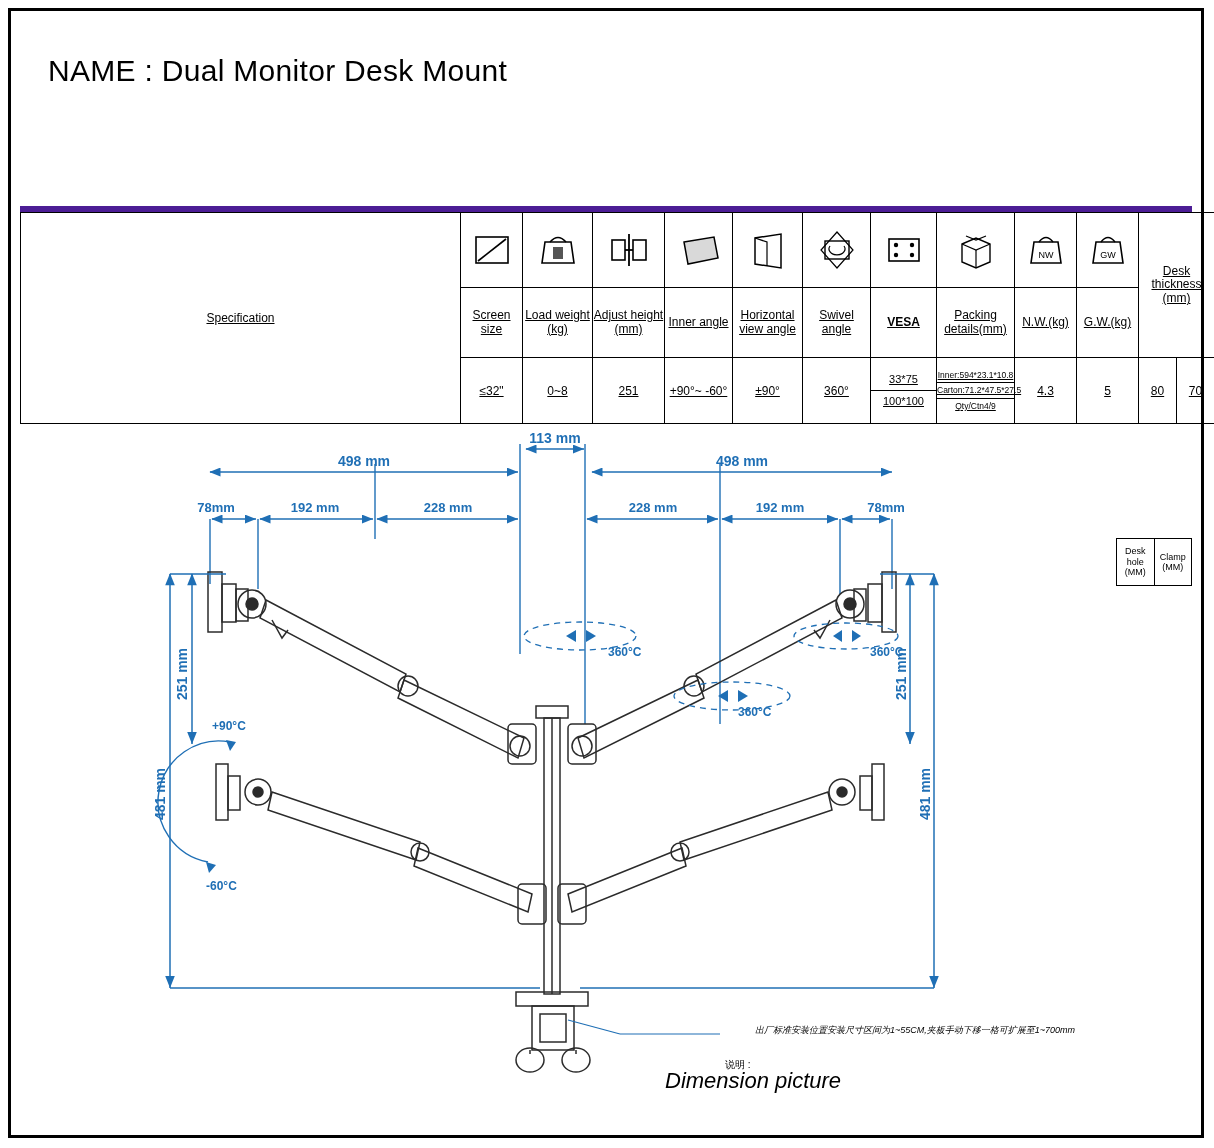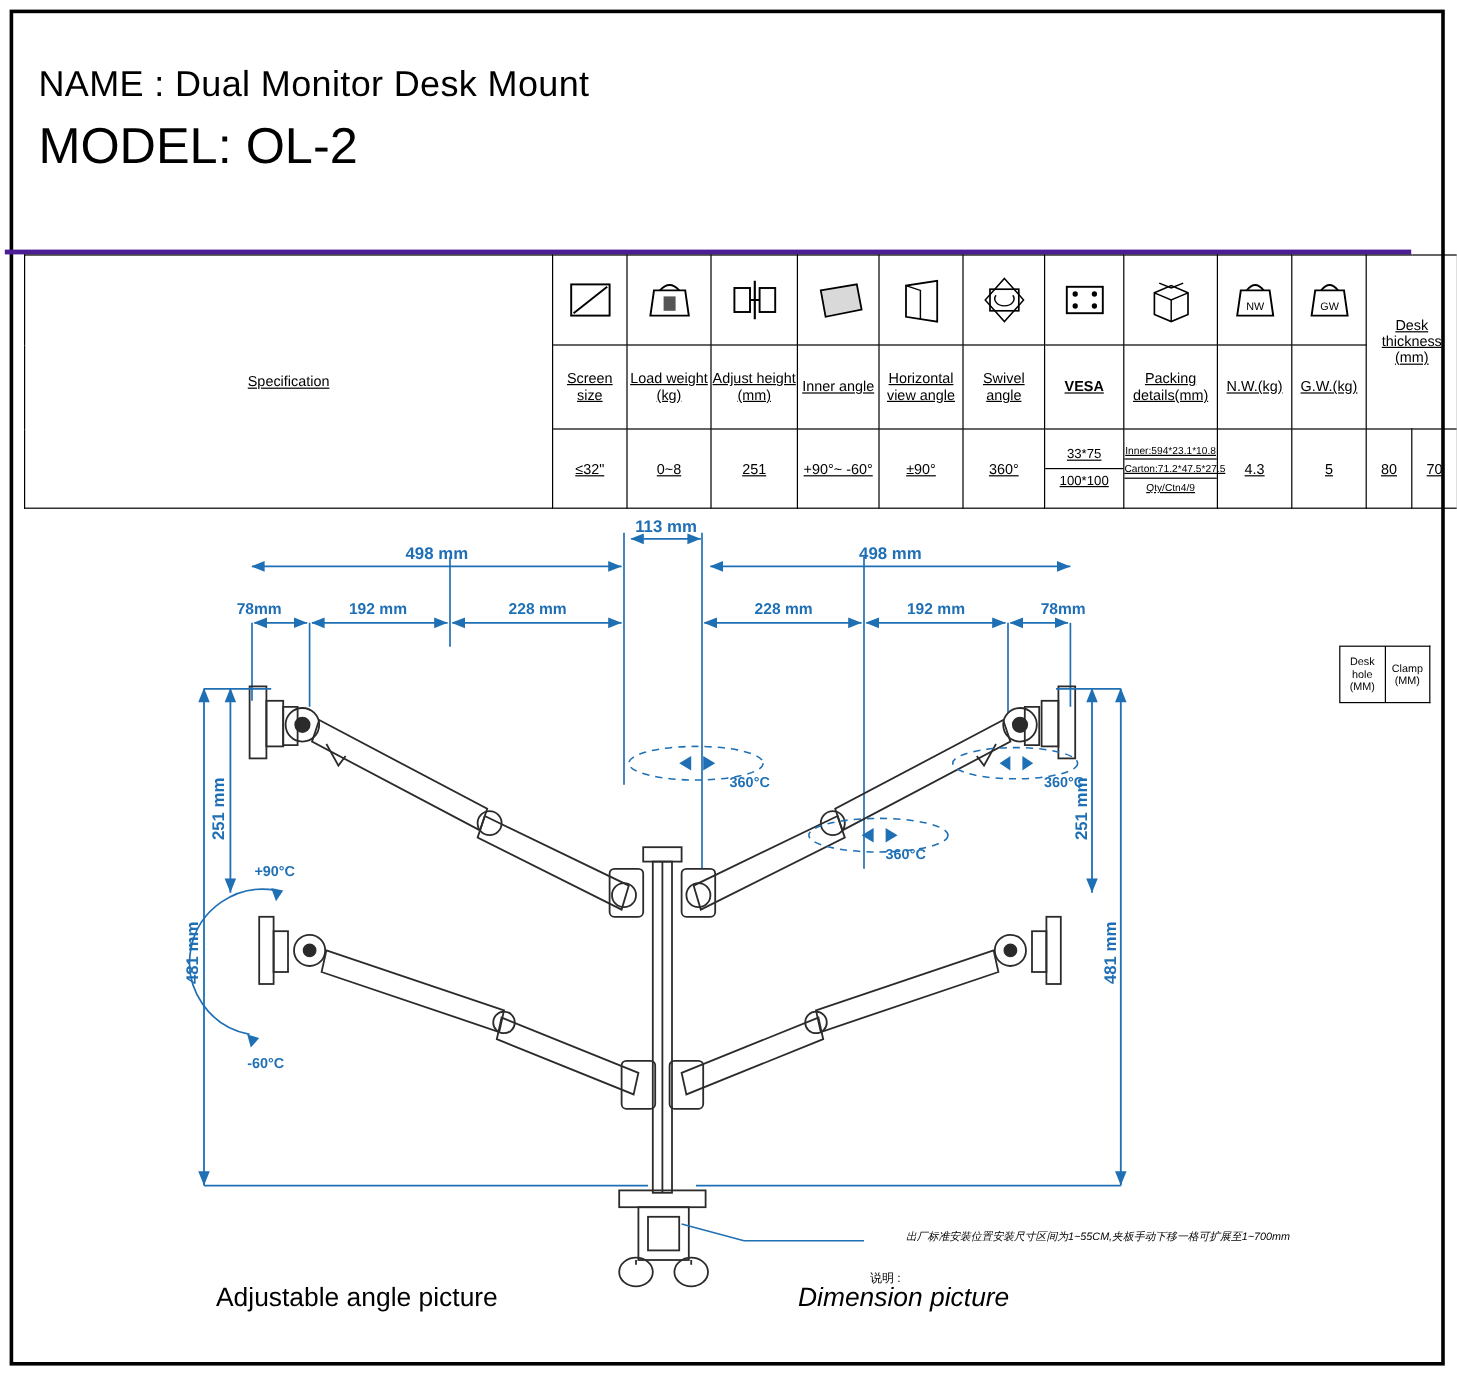--- a/index.html
+++ b/index.html
@@ -23,25 +23,25 @@
     left: 8px;
     top: 8px;
     width: 1196px;
     height: 1130px;
     border: 3px solid #000;
     box-sizing: border-box;
   }
   
   .header {
     position: absolute;
-    left: 4px;
+    left: 20px;
     top: 20px;
     width: 1172px;
     height: 192px;
-    border-bottom: 4px solid #4c1d95;
+    border-bottom: 6px solid #4c1d95;
     box-sizing: border-box;
     padding: 34px 0 0 28px;
   }
   .name-line {
     font-size: 30px;
     letter-spacing: 0.3px;
     white-space: nowrap;
   }
   .name-line .label { }
   .name-line .value { }
@@ -157,24 +157,20 @@
 </head>
 <body>
 
 <div id="page">
   <div class="outer-frame"></div>
 
   <div class="header">
     <div class="name-line">
       <span class="label">NAME :</span>
       <span class="value">Dual Monitor Desk Mount</span>
-    </div>
-    <div class="model-line">
-      <span class="label">MODEL:</span>
-      <span class="value">OL-2</span>
     </div>
   </div>
 
   <div class="spec-wrap">
     <table class="spec">
       <colgroup>
         <col style="width:440px">
         <col style="width:62px">
         <col style="width:70px">
         <col style="width:72px">
@@ -483,16 +479,15 @@
         <line x1="548" y1="596" x2="600" y2="610"></line>
         <line x1="600" y1="610" x2="700" y2="610"></line>
       </g>
     </svg>
   </div>
 
   <div class="note-marker">说明 :</div>
   <div class="note-cn">出厂标准安装位置安装尺寸区间为1~55CM,夹板手动下移一格可扩展至1~700mm</div>
 
   <div class="caption-row">
-    <div class="cap-left">Adjustable angle picture</div>
     <div class="cap-right">Dimension picture</div>
   </div>
 </div>
 
 </body></html>

